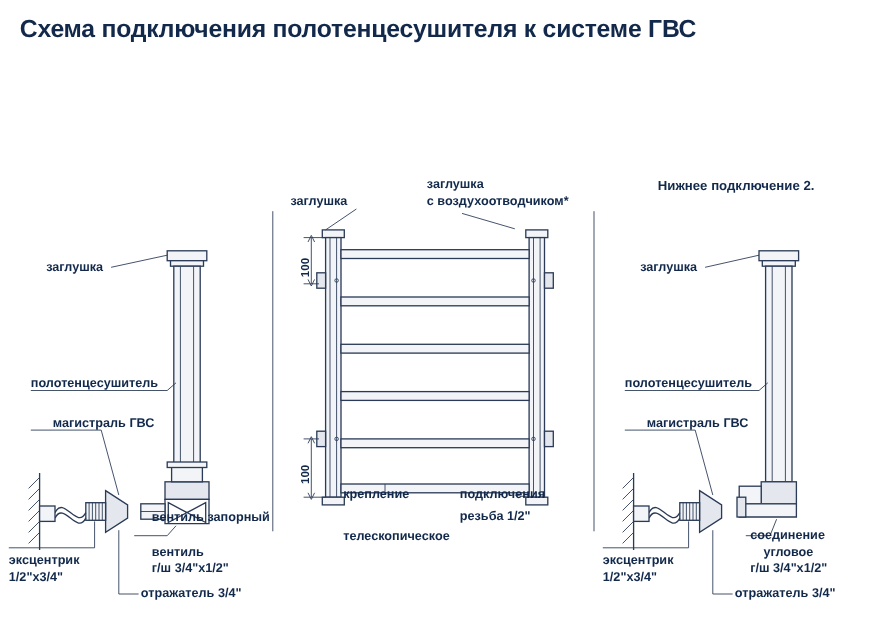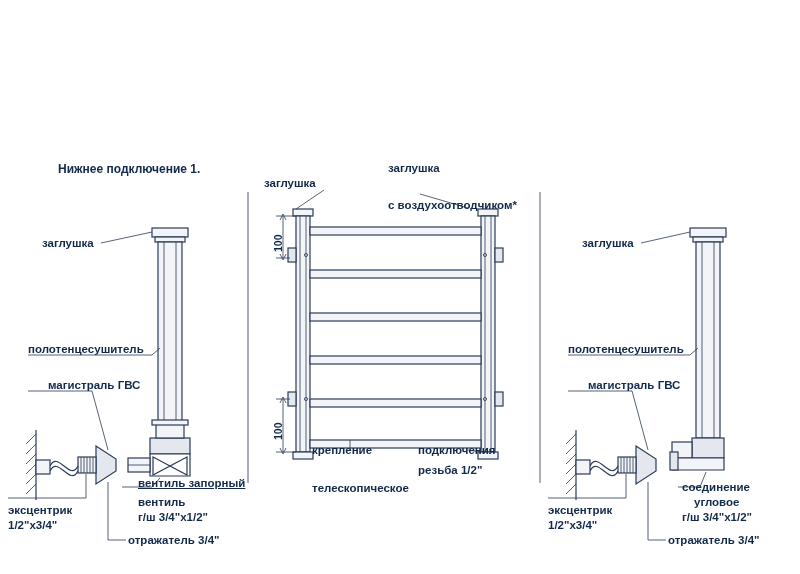--- a/index.html
+++ b/index.html
@@ -59,20 +59,21 @@
     transform: rotate(-90deg);
     transform-origin: left top;
     white-space: nowrap;
   }
 </style>
 </head>
 <body>
 
 <div class="page">
 
+  <div class="title">Схема подключения полотенцесушителя к системе ГВС</div>
 
   <svg class="diagram" width="800" height="574" viewBox="0 0 800 574">
     <defs>
       <style>
         .st { stroke:#2b3b57; stroke-width:1.2; fill:none; }
         .stt { stroke:#2b3b57; stroke-width:1; fill:none; }
         .sthin { stroke:#2b3b57; stroke-width:0.8; fill:none; }
         .fillgrey { fill:#f2f4f7; stroke:#2b3b57; stroke-width:1.2; }
         .fillwhite { fill:#ffffff; stroke:#2b3b57; stroke-width:1.2; }
         .fillmid { fill:#e4e8ee; stroke:#2b3b57; stroke-width:1.2; }
@@ -227,43 +228,43 @@
       <line x1="632" y1="391" x2="648" y2="450" class="sthin"></line>
       <line x1="548" y1="498" x2="626" y2="498" class="sthin"></line>
       <line x1="626" y1="498" x2="626" y2="474" class="sthin"></line>
       <line x1="678" y1="487" x2="700" y2="487" class="sthin"></line>
       <line x1="700" y1="487" x2="706" y2="472" class="sthin"></line>
       <line x1="666" y1="540" x2="648" y2="540" class="sthin"></line>
       <line x1="648" y1="540" x2="648" y2="482" class="sthin"></line>
     </g>
   </svg>
 
-  <div class="hdr" style="left:58px; top:162px;">Нижнее подключение 1.</div>
 
   <div class="lbl" style="left:42px; top:236px;">заглушка</div>
   <div class="lbl" style="left:28px; top:342px;">полотенцесушитель</div>
   <div class="lbl" style="left:48px; top:378px;">магистраль ГВС</div>
   <div class="lbl" style="left:8px; top:503px;">эксцентрик</div>
   <div class="lbl" style="left:8px; top:518px;">1/2"х3/4"</div>
-  <div class="lbl" style="left:138px; top:476px;text-decoration:underline;">вентиль запорный</div>
+  <div class="lbl" style="left:138px; top:464px;">вентиль запорный</div>
   <div class="lbl" style="left:138px; top:495px;">вентиль</div>
   <div class="lbl" style="left:138px; top:510px;">г/ш 3/4"х1/2"</div>
   <div class="lbl" style="left:128px; top:533px;">отражатель 3/4"</div>
 
   <div class="lbl" style="left:264px; top:176px;">заглушка</div>
   <div class="lbl" style="left:388px; top:161px;">заглушка</div>
-  <div class="lbl" style="left:388px; top:176px;margin-top:22px;">с воздухоотводчиком*</div>
+  <div class="lbl" style="left:388px; top:176px;">с воздухоотводчиком*</div>
   <div class="lbl" style="left:312px; top:443px;text-align:center;">крепление</div>
   <div class="lbl" style="left:312px; top:481px;">телескопическое</div>
   <div class="lbl" style="left:418px; top:443px;">подключения</div>
   <div class="lbl" style="left:418px; top:463px;">резьба 1/2"</div>
 
   <div class="dim" style="left:272px; top:252px;">100</div>
   <div class="dim" style="left:272px; top:440px;">100</div>
 
+  <div class="hdr" style="left:598px; top:162px;">Нижнее подключение 2.</div>
 
   <div class="lbl" style="left:582px; top:236px;">заглушка</div>
   <div class="lbl" style="left:568px; top:342px;">полотенцесушитель</div>
   <div class="lbl" style="left:588px; top:378px;">магистраль ГВС</div>
   <div class="lbl" style="left:548px; top:503px;">эксцентрик</div>
   <div class="lbl" style="left:548px; top:518px;">1/2"х3/4"</div>
   <div class="lbl" style="left:682px; top:480px;">соединение</div>
   <div class="lbl" style="left:694px; top:495px;">угловое</div>
   <div class="lbl" style="left:682px; top:510px;">г/ш 3/4"х1/2"</div>
   <div class="lbl" style="left:668px; top:533px;">отражатель 3/4"</div>

